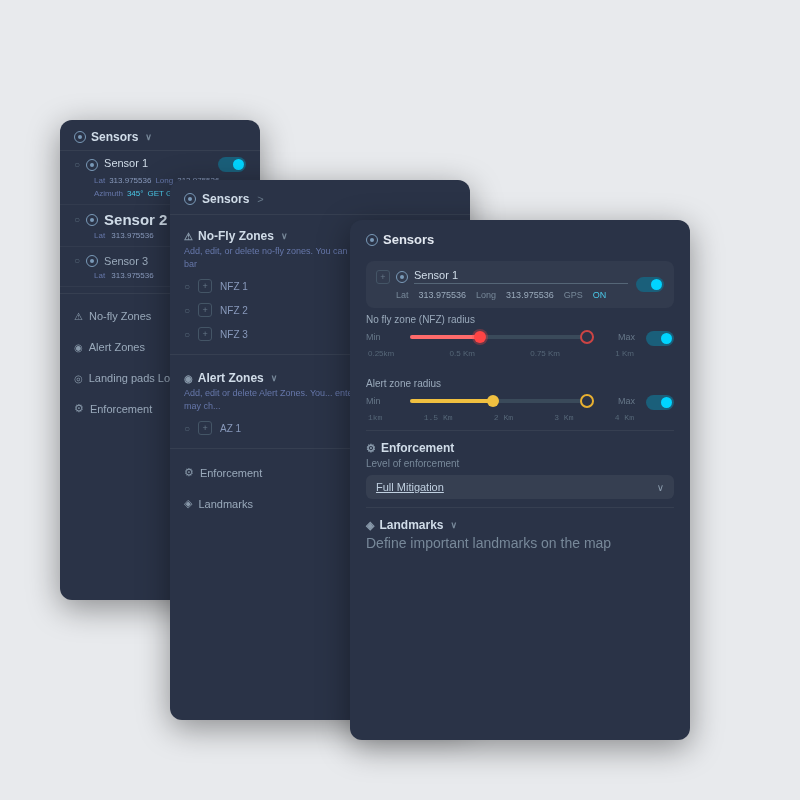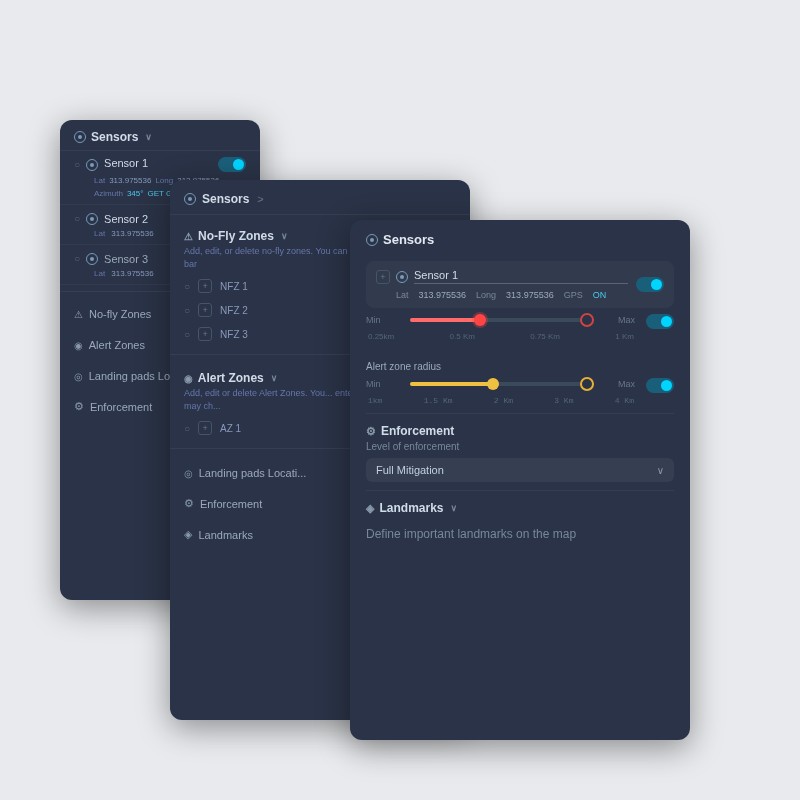--- a/index.html
+++ b/index.html
@@ -314,20 +314,21 @@
       align-items: center;
       justify-content: space-between;
       background: rgba(255,255,255,0.06);
       border-radius: 6px;
       padding: 6px 10px;
       cursor: pointer;
     }
     .dropdown-row .d-label {
       font-size: 11px;
       color: #c0d0e0;
+      text-decoration: underline;
     }
     .dropdown-arrow {
       font-size: 9px;
       color: #778899;
     }
 
     
     .landmarks-section {
       margin: 8px 16px;
       padding: 10px 0 0;
@@ -335,23 +336,23 @@
     }
     .landmarks-section .l-title {
       font-size: 12px;
       color: #d0dce8;
       font-weight: 600;
       display: flex;
       align-items: center;
       gap: 5px;
     }
     .landmarks-section .l-sub {
-      font-size: 12px;
+      font-size: 14px;
       color: #778899;
-      margin-top: 12px;
+      margin-top: 3px;
     }
     .icon-nfz::before { content: '⚠'; font-size: 10px; color: #8899aa; }
     .icon-alert::before { content: '◉'; font-size: 10px; color: #8899aa; }
     .icon-landing::before { content: '◎'; font-size: 10px; color: #8899aa; }
     .icon-enforce::before { content: '⚙'; font-size: 11px; color: #8899aa; }
     .icon-landmark::before { content: '◈'; font-size: 11px; color: #8899aa; }
     .icon-chevron::before { content: '›'; font-size: 13px; color: #667788; }
     .icon-down::before { content: '∨'; font-size: 10px; color: #8899aa; }
     .icon-eye { font-size: 10px; color: #556677; }
 
@@ -399,21 +400,21 @@
         <span>Azimuth</span>
         <span style="color:#4ac8e8;">345°</span>
         <span style="color:#4ac8e8;font-size:8px;">GET GPS LOCATION</span>
       </div>
     </div>
 
     <div class="sensor-item">
       <div style="display:flex;align-items:center;gap:6px;">
         <span class="icon-eye">○</span>
         <div class="sens-icon"></div>
-        <span style="font-size:11px;color:#d0dce8;flex:1;">Sensor 2</span>
+        <span style="font-size:15px;color:#d0dce8;flex:1;font-weight:bold;">Sensor 2</span>
         <div class="toggle off"></div>
       </div>
       <div style="font-size:8px;color:#6677aa;padding-left:20px;margin-top:3px;">
         <span>Lat</span>
         <span style="color:#8899bb;margin-left:4px;">313.975536</span>
       </div>
     </div>
 
     <div class="sensor-item">
       <div style="display:flex;align-items:center;gap:6px;">
@@ -495,25 +496,20 @@
       <div class="sec-sub">Add, edit or delete Alert Zones. You... enters the Alert Zone. You may ch...</div>
     </div>
     <div class="nfz-item">
       <span class="icon-eye">○</span>
       <div class="plus-icon">+</div>
       <span>AZ 1</span>
     </div>
 
     <div class="divider" style="margin:8px 0;"></div>
 
-    <div class="section-row">
-      <span class="icon-landing"></span>
-      <span>Landing pads Locati...</span>
-      <span class="arrow icon-chevron"></span>
-    </div>
 
     <div class="section-row">
       <span class="icon-enforce"></span>
       <span>Enforcement</span>
       <span class="arrow icon-chevron"></span>
     </div>
 
     <div class="section-row">
       <span class="icon-landmark"></span>
       <span>Landmarks</span>
@@ -545,20 +541,21 @@
           <span>Long</span>
           <span style="color:#9aaabb;">313.975536</span>
           <span>GPS</span>
           <span style="color:#4ac8e8;">ON</span>
         </div>
       </div>
       <div class="toggle-right"></div>
     </div>
 
     <div class="slider-section">
+      <div class="slider-title">No fly zone (NFZ) radius</div>
       <div style="display:flex;align-items:center;gap:8px;">
         <div class="slider-row" style="flex:1;">
           <span class="slider-label">Min</span>
           <div class="slider-track">
             <div class="slider-fill-red"></div>
             <div class="slider-thumb-red"></div>
             <div class="slider-target-right"></div>
           </div>
           <span class="slider-label">Max</span>
         </div>

